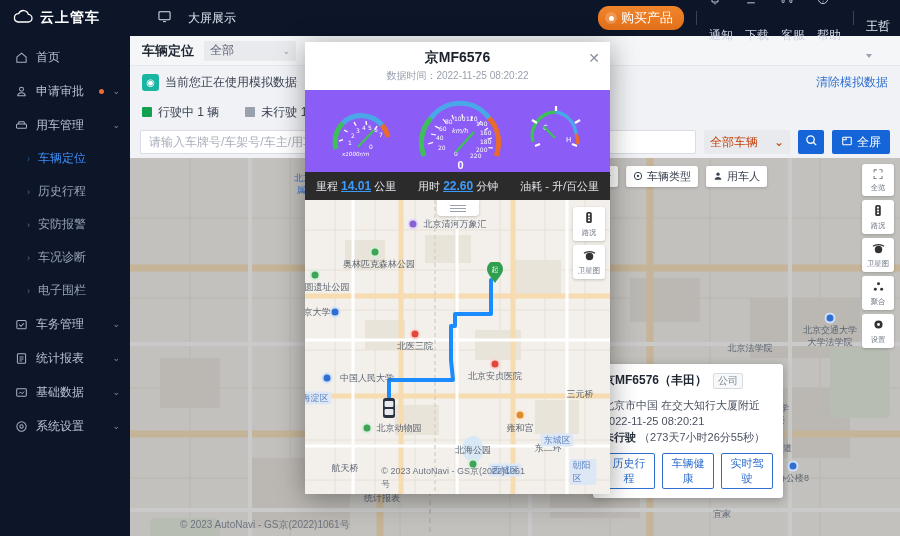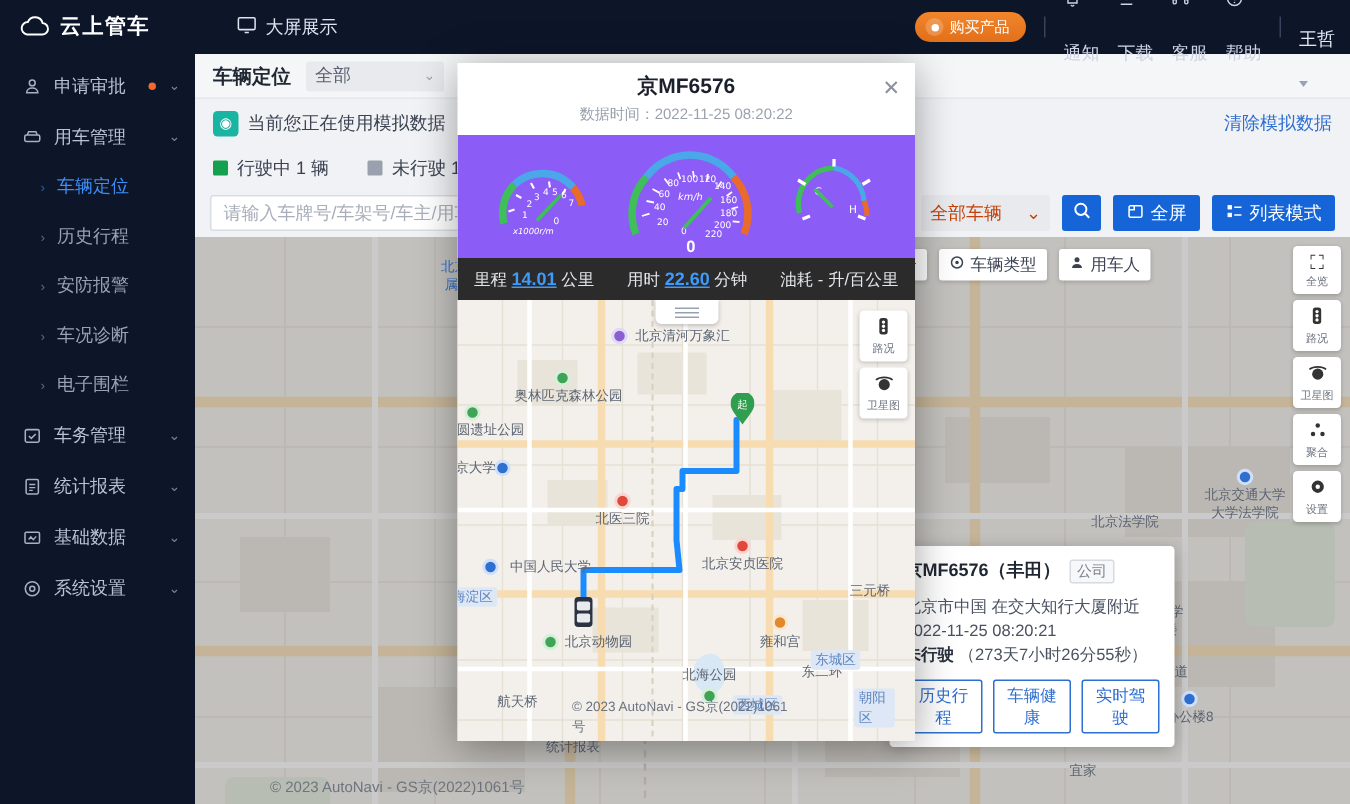--- a/index.html
+++ b/index.html
@@ -11,29 +11,29 @@
     color: #fff;
     position: relative;
   }
   .app { width: 900px; height: 536px; position: relative; overflow: hidden; }
 
   
   .header {
     height: 36px; background: #0d1529; display: flex; align-items: center;
     position: relative; z-index: 30;
   }
-  .logo-wrap { width: 130px; display: flex; align-items: center; gap: 6px; padding-left: 12px; }
+  .logo-wrap { width: 130px; display: flex; align-items: flex-start; gap: 6px; padding-left: 12px; }
   .logo-icon { width: 22px; height: 16px; position: relative; }
   .logo-text { font-size: 14px; font-weight: bold; letter-spacing: 1px; color: #fff; }
-  .hdr-nav { display: flex; align-items: center; gap: 6px; margin-left: 28px; color: #dde3ef; font-size: 12px; }
+  .hdr-nav { display: flex; align-items: center; gap: 17px; margin-left: 28px; color: #dde3ef; font-size: 12px; }
   .hdr-right { margin-left: auto; display: flex; align-items: center; gap: 12px; padding-right: 10px; }
   .buy-btn {
     background: linear-gradient(180deg,#f0852c,#e3701a);
     color: #fff; border-radius: 11px; padding: 3px 11px 3px 7px;
-    display: flex; align-items: center; gap: 4px; font-size: 10px; cursor: pointer;
+    display: flex; align-items: center; gap: 4px; font-size: 13px; cursor: pointer;
     border: none;
   }
   .buy-dot { width: 12px; height: 12px; border-radius: 50%; background: #fff3; display:flex; align-items:center; justify-content:center; }
   .buy-dot::after { content:""; width:5px; height:5px; border-radius:50%; background:#fff; }
   .hdr-sep { width: 1px; height: 14px; background: #39425c; }
   .hdr-item { display: flex; align-items: flex-start; gap: 19px; color: #cdd4e3; font-size: 12px; cursor: pointer; position: relative; flex-direction: column; }
   .hdr-item .badge-dot { position: absolute; top: -1px; right: -3px; width: 4px; height: 4px; border-radius: 50%; background: #f56c35; }
   .avatar {
     width: 20px; height: 20px; border-radius: 50%;
     background: radial-gradient(circle at 40% 35%, #9aa6b8, #4f5b70 60%, #2d3548);
@@ -260,20 +260,28 @@
       <span class="hdr-sep"></span>
       <div class="hdr-item">
         <span class="avatar"></span>
         <span class="user-name">王哲</span>
         <span class="caret"></span>
       </div>
     </div>
   </div>
 
   <div class="sidebar">
+    <div class="menu-item">
+      <span class="mi-icon">
+        <svg width="13" height="13" viewBox="0 0 14 14">
+            <path d="M2 6.5 7 2.4l5 4.1V12H2z" fill="none" stroke="#b9c2d4" stroke-width="1.1"></path>
+          </svg>
+      </span>
+      <span class="mi-label">首页</span>
+    </div>
     <div class="menu-item">
       <span class="mi-icon">
         <svg width="13" height="13" viewBox="0 0 14 14">
             <circle cx="7" cy="4.6" r="2.1" fill="none" stroke="#b9c2d4" stroke-width="1.1"></circle>
             <path d="M3 11.6c0-2 1.8-3.3 4-3.3s4 1.3 4 3.3z" fill="none" stroke="#b9c2d4" stroke-width="1.1"></path>
           </svg>
       </span>
       <span class="mi-label">申请审批</span>
       <span class="mi-dot"></span>
       <span class="mi-arrow">⌄</span>
@@ -396,30 +404,20 @@
         </span>
       </button>
       <button class="btn-blue">
         <span>
           <svg width="12" height="12" viewBox="0 0 14 14">
               <rect x="2" y="2.6" width="10" height="8.8" rx="1" fill="none" stroke="#fff" stroke-width="1.2"></rect>
               <path d="M2 5.6h4V2.6" stroke="#fff" stroke-width="1.2" fill="none"></path>
             </svg>
         </span>
         <span>全屏</span>
-      </button>
-      <button class="btn-blue">
-        <span>
-          <svg width="12" height="12" viewBox="0 0 14 14">
-              <rect x="1.6" y="2" width="3.4" height="3.4" fill="#fff"></rect>
-              <rect x="1.6" y="8" width="3.4" height="3.4" fill="#fff"></rect>
-              <path d="M6.8 3.7h5.6M6.8 9.7h5.6" stroke="#fff" stroke-width="1.2"></path>
-            </svg>
-        </span>
-        <span>列表模式</span>
       </button>
     </div>
 
     <div class="map-area">
       <svg class="map-canvas" viewBox="0 0 770 414" preserveAspectRatio="none">
         <rect width="770" height="414" fill="#f2efe9"></rect>
         <g stroke="#e3ded4" stroke-width="1" fill="none">
           <path d="M0 60h770M0 140h770M0 230h770M0 320h770M0 392h770"></path>
           <path d="M60 0v414M160 0v414M270 0v414M380 0v414M480 0v414M580 0v414M690 0v414"></path>
         </g>

